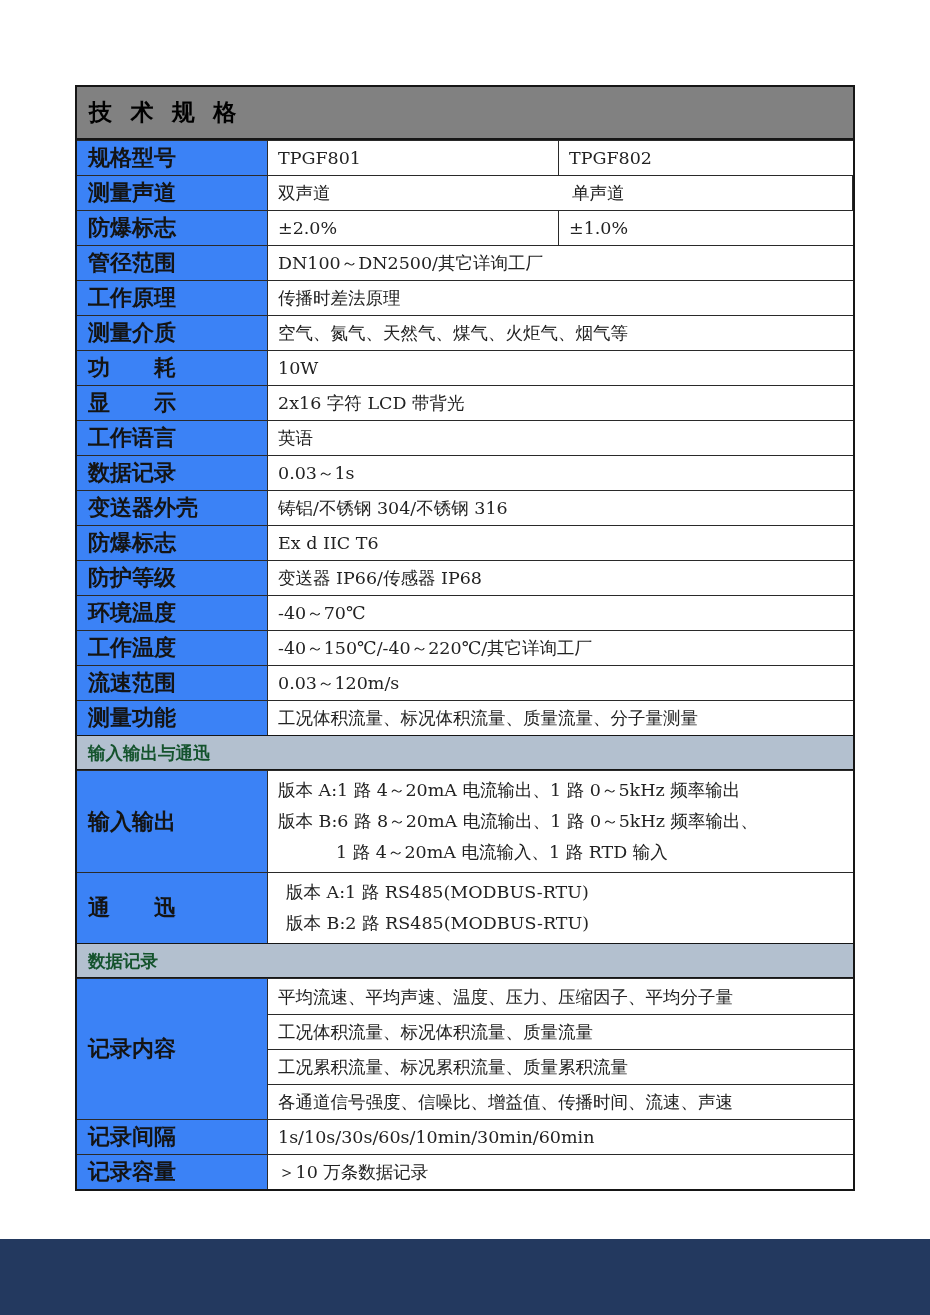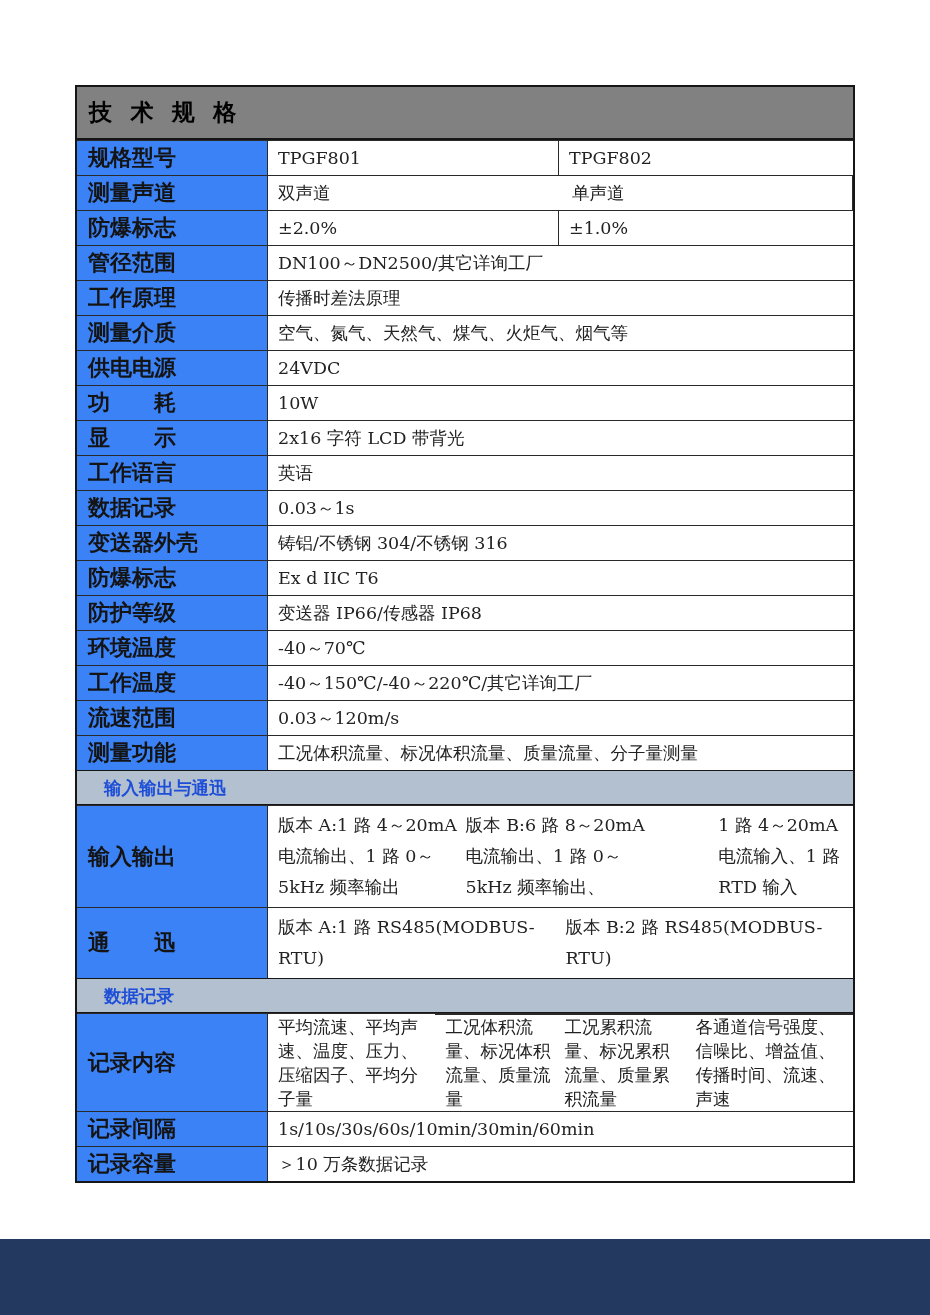--- a/index.html
+++ b/index.html
@@ -26,30 +26,30 @@
   }
   .val{
     flex:1;display:flex;align-items:center;padding-left:10px;
     font-size:17.5px;color:#222;
     font-family:"DejaVu Serif","Liberation Serif",serif;
   }
   .v1{flex:0 0 280px;border-right:1.5px solid #2a2a2a;}
   .h35{min-height:35px;}
   .sec{
     min-height:33px;background:#b3c0cf;border-top:1.5px solid #161616;border-bottom:1px solid #161616;
-    display:flex;align-items:center;padding-left:27px;
-    font-weight:bold;font-size:17.5px;color:#1d4ed8;
+    display:flex;align-items:center;padding-left:11px;
+    font-weight:bold;font-size:17.5px;color:#14532d;
   }
-  .multival{flex:1;display:flex;flex-direction:row;padding:4px 0 4px 10px;
+  .multival{flex:1;display:flex;flex-direction:column;padding:4px 0 4px 10px;
     font-size:17.5px;color:#222;font-family:"DejaVu Serif","Liberation Serif",serif;}
   .multival .line{line-height:31px;}
   .multival .indent{padding-left:58px;}
   .io-row{min-height:98px;}
-  .comm-row{min-height:60px;}
-  .subcol{flex:1;display:flex;flex-direction:row;}
+  .comm-row{min-height:60px;gap:8px;}
+  .subcol{flex:1;display:flex;flex-direction:column;}
   .sub{min-height:35px;display:flex;align-items:center;padding-left:10px;
     font-size:17.5px;color:#222;font-family:"DejaVu Serif","Liberation Serif",serif;
     border-top:1px solid #2a2a2a;box-sizing:border-box;}
   .sub:first-child{border-top:none;}
   .footer-band{
     position:absolute;left:0;bottom:0;width:930px;height:76px;background:#23395f;
   }
 </style>
 </head>
 <body>
@@ -80,24 +80,20 @@
     <div class="lab">管径范围</div>
     <div class="val">DN100～DN2500/其它详询工厂</div>
   </div>
   <div class="r h35">
     <div class="lab">工作原理</div>
     <div class="val">传播时差法原理</div>
   </div>
   <div class="r h35">
     <div class="lab">测量介质</div>
     <div class="val">空气、氮气、天然气、煤气、火炬气、烟气等</div>
-  </div>
-  <div class="r h35">
-    <div class="lab">供电电源</div>
-    <div class="val">24VDC</div>
   </div>
   <div class="r h35">
     <div class="lab">功　　耗</div>
     <div class="val">10W</div>
   </div>
   <div class="r h35">
     <div class="lab">显　　示</div>
     <div class="val">2x16 字符 LCD 带背光</div>
   </div>
   <div class="r h35">

